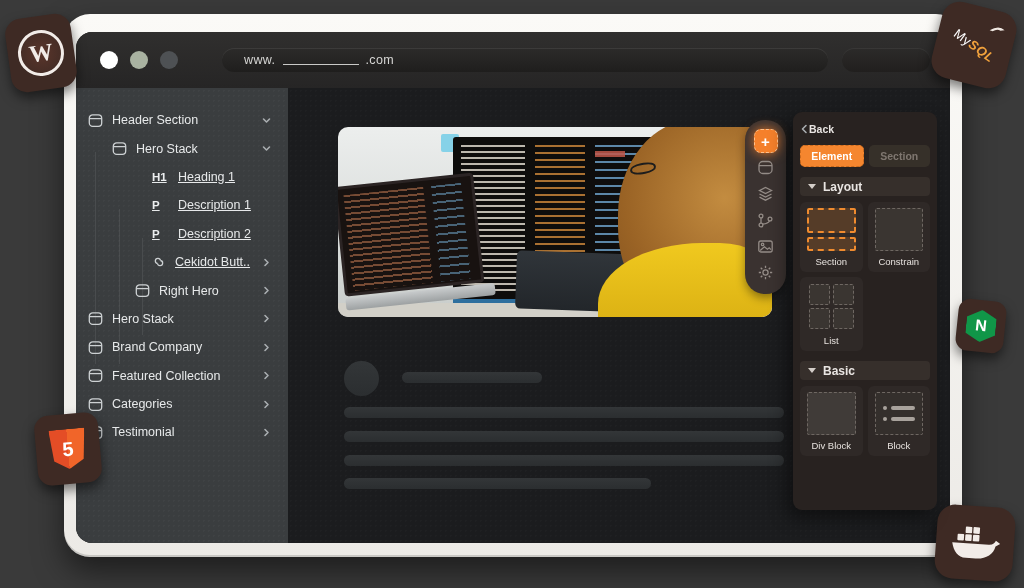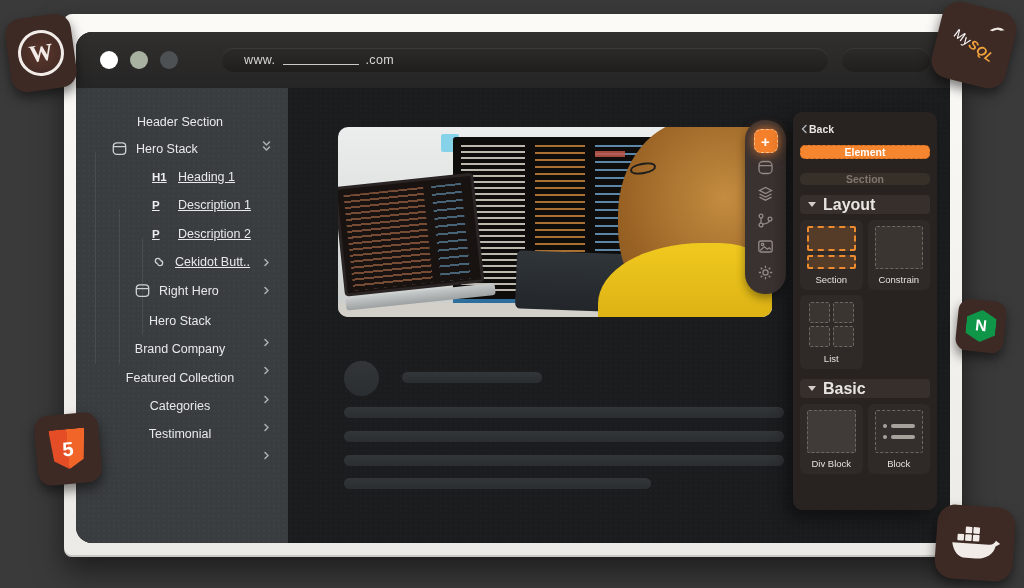--- a/index.html
+++ b/index.html
@@ -4,21 +4,21 @@
 <style>
   * { margin:0; padding:0; box-sizing:border-box; }
   html,body { width:1024px; height:588px; overflow:hidden; }
   body { font-family:"Liberation Sans", sans-serif; background:#3a3a3a; position:relative; }
 
   .page { position:absolute; inset:0; background:#3a3a3a; }
 
   
   .frame { position:absolute; left:64px; top:14px; width:898px; height:543px;
            background:linear-gradient(180deg,#fbfaf7,#eceae6);
-           border-radius:8px; box-shadow:0 14px 30px rgba(0,0,0,.5), inset 0 -2px 0 rgba(0,0,0,.15); }
+           border-radius:26px; box-shadow:0 14px 30px rgba(0,0,0,.5), inset 0 -2px 0 rgba(0,0,0,.15); }
   .window { position:absolute; left:12px; right:12px; top:18px; bottom:14px;
             background:#1b1c1e; border-radius:16px; overflow:hidden; }
 
   
   .chrome { height:56px; background:linear-gradient(180deg,#302f2e,#262525);
             display:flex; align-items:center; position:relative; }
   .dot { width:18px; height:18px; border-radius:50%; display:inline-block; }
   .d1 { background:#ffffff; margin-left:24px; }
   .d2 { background:#a9b2a1; margin-left:12px; }
   .d3 { background:#4e5154; margin-left:12px; }
@@ -35,21 +35,21 @@
 
   .wbody { display:flex; height:calc(100% - 56px); }
 
   
   .sidebar { width:212px; background:#3a3d3f; position:relative; flex:none;
              background-image:radial-gradient(rgba(255,255,255,.022) 1px, transparent 1px);
              background-size:5px 5px; }
   .tree { position:absolute; top:18px; left:0; right:0; }
   .trow { height:28.4px; display:flex; align-items:center; gap:9px;
           padding-right:16px; color:#e7e9ea; font-size:12.5px; cursor:default; }
-  .ind0 { padding-left:12px;flex-direction:column; } .ind1 { padding-left:36px; }
+  .ind0 { padding-left:12px; } .ind1 { padding-left:36px; }
   .ind2 { padding-left:59px; } .ind3 { padding-left:76px;text-decoration:underline; }
   .tag { font-weight:bold; font-size:11.5px; min-width:17px; color:#eceeef; }
   .chev { margin-left:auto; display:flex; }
   .gline { position:absolute; width:1px; background:rgba(255,255,255,.08); }
 
   
   .canvas { flex:1; background:#1b1c1e; position:relative;
             background-image:radial-gradient(rgba(255,255,255,.018) 1px, transparent 1px);
             background-size:5px 5px; }
 
@@ -102,28 +102,28 @@
   .rail-btn { width:24px; height:24px; display:flex; align-items:center; justify-content:center; cursor:pointer; }
   .rail-add { background:#f5802b; border:1.5px dashed #ffc08a; border-radius:7px;
               box-shadow:0 0 12px rgba(245,128,43,.85); color:#fff; font-weight:bold; font-size:15px; line-height:1; }
 
   
   .panel { position:absolute; left:505px; top:24px; width:144px; height:398px;
            background:#282220; border-radius:9px; padding:7px; z-index:5;
            box-shadow:-6px 8px 18px rgba(0,0,0,.45); color:#e9e5e2; }
   .back-row { display:flex; align-items:center; height:16px; margin-top:2px;
               font-size:10.5px; font-weight:bold; cursor:pointer; }
-  .tabs { display:flex; gap:14px; margin-top:8px;flex-direction:column; }
+  .tabs { display:flex; gap:5px; margin-top:8px; }
   .tab { flex:1; height:22px; border-radius:5px; display:flex; align-items:center; justify-content:center;
          font-size:10.5px; font-weight:bold; cursor:pointer; }
   .tab-active { background:#f5862f; border:1.5px dashed #c96a1e; color:#fff; }
   .tab-idle { background:#363029; color:#7f7770; }
   .band { margin-top:10px; height:19px; background:#362f2b; border-radius:4px;
           display:flex; align-items:center; gap:7px; padding:0 8px;
-          font-size:16px; font-weight:bold; cursor:pointer; }
+          font-size:12px; font-weight:bold; cursor:pointer; }
   .caret { width:0; height:0; border-left:4px solid transparent; border-right:4px solid transparent;
            border-top:5px solid #d4cec9; }
   .cards { display:grid; grid-template-columns:1fr 1fr; gap:5px; margin-top:6px; }
   .card { background:#2f2927; border-radius:6px; height:70px; position:relative; cursor:pointer;
           display:flex; align-items:flex-end; justify-content:center; padding-bottom:5px; }
   .card-t { height:74px; }
   .card-label { font-size:9.5px; color:#e6e1dd; }
   .cicon { position:absolute; left:7px; right:7px; top:6px; bottom:21px; display:flex; gap:4px; }
   .ic-col { flex-direction:column; }
   .dashed-o { border:2px dashed #ef8b2f; background:rgba(239,139,47,.2); border-radius:2px; }

